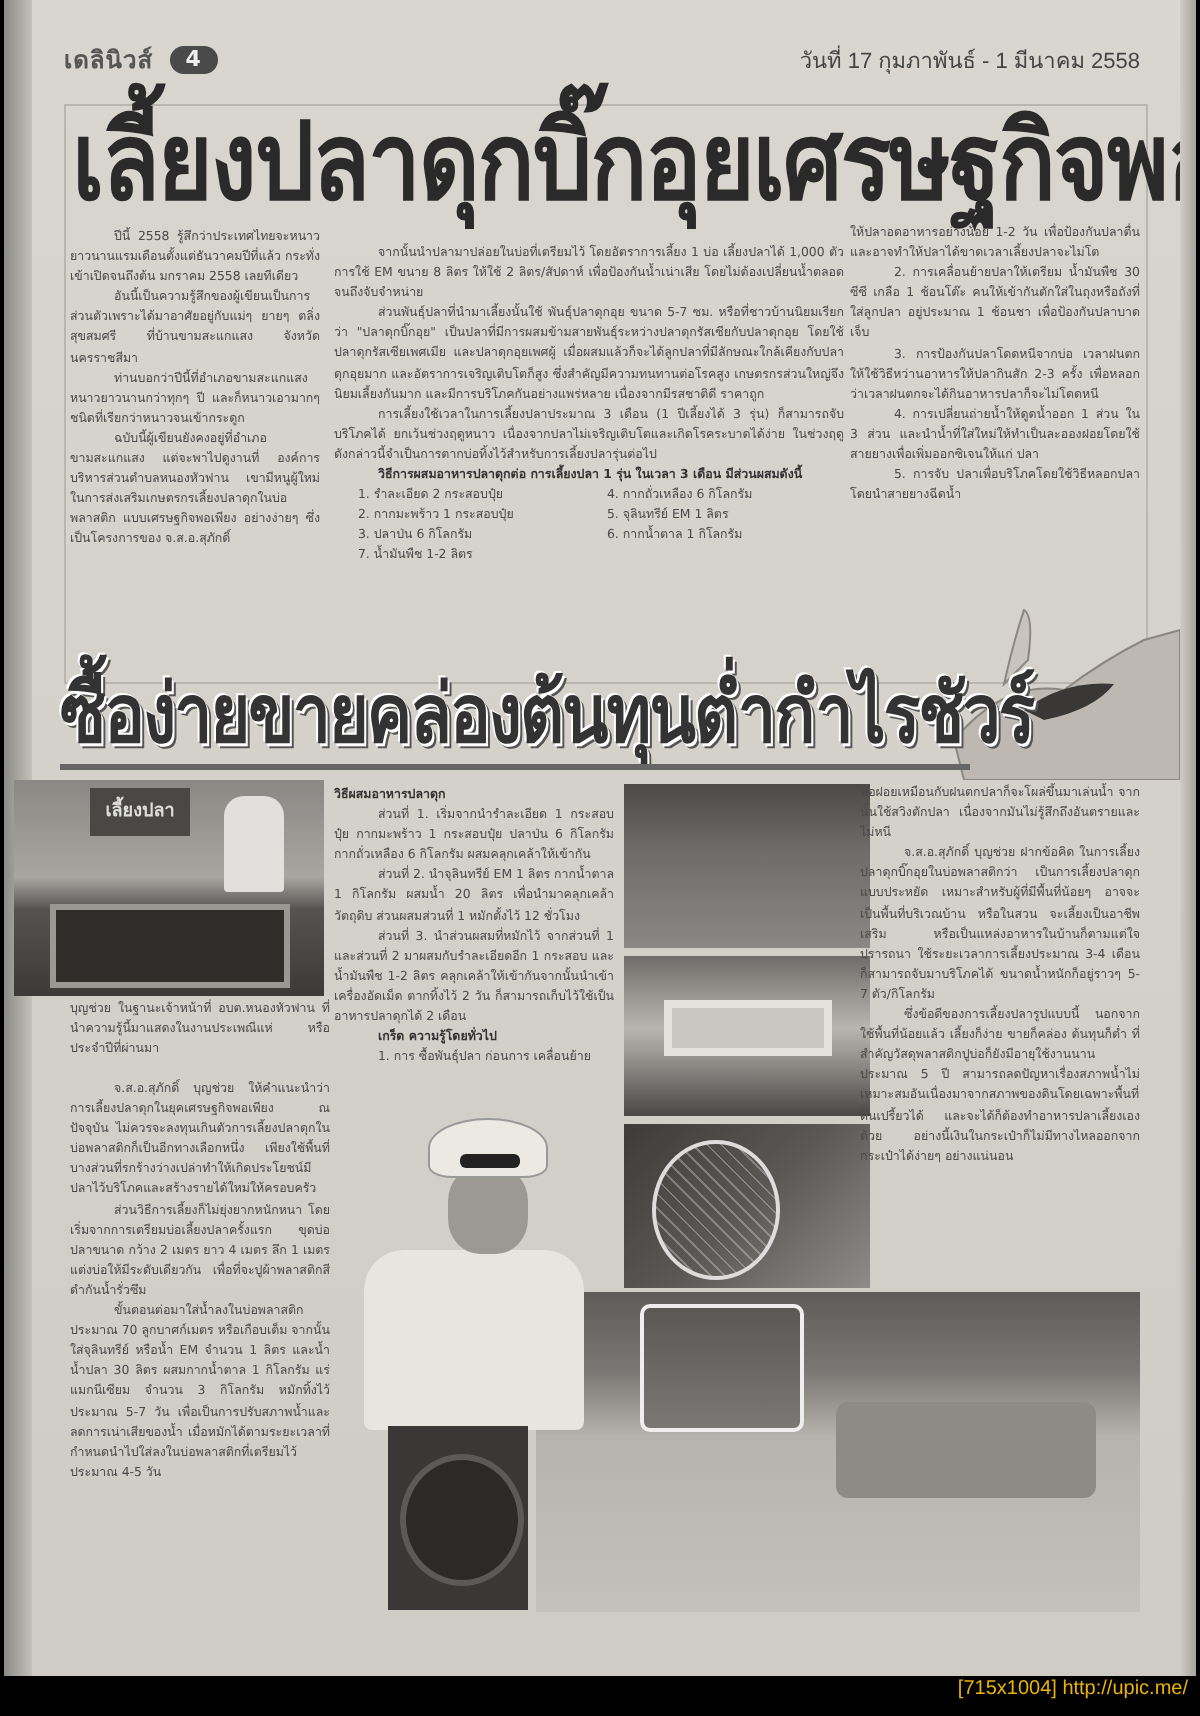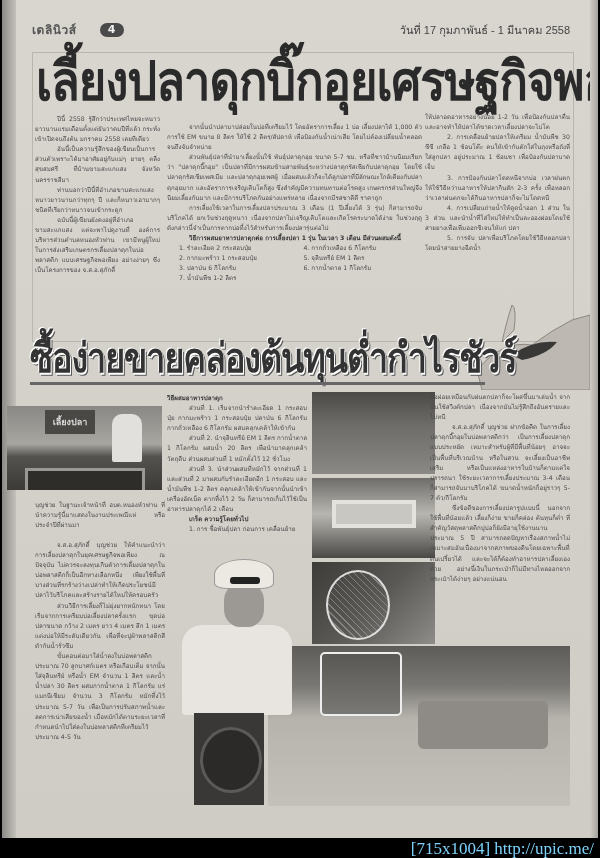--- a/index.html
+++ b/index.html
@@ -13,21 +13,21 @@
   }
   .page::before {
     content: ""; position: absolute; left: 0; top: 0; width: 14px; height: 100%;
     background: linear-gradient(90deg, #8c8a86 0%, #c4c1bb 100%);
   }
   .page::after {
     content: ""; position: absolute; right: 0; top: 0; width: 8px; height: 100%;
     background: linear-gradient(90deg, #cfccc6 0%, #a6a39e 100%);
   }
 
-  .masthead { position: absolute; left: 30px; top: 20px; display: flex; align-items: center; gap: 23px; }
+  .masthead { position: absolute; left: 30px; top: 20px; display: flex; align-items: center; gap: 8px; }
   .pub-name { font-weight: bold; font-size: 12px; color: #555; letter-spacing: 0.5px; }
   .page-badge {
     background: #4a4a4a; color: #eee; font-size: 11px; font-weight: bold;
     width: 24px; height: 14px; border-radius: 7px; text-align: center; line-height: 14px;
   }
   .issue-date { position: absolute; right: 28px; top: 21px; font-size: 11px; color: #444; font-family: Liberation Sans, sans-serif; }
 
   .top-box {
     position: absolute; left: 30px; top: 52px; width: 542px; height: 290px;
     border: 1px solid #b9b6b0;
@@ -58,23 +58,22 @@
     position: absolute; left: 28px; top: 336px; width: 450px; height: 44px;
     font-family: "DejaVu Serif", serif; font-weight: bold; font-size: 34px;
     color: #333; line-height: 44px; letter-spacing: -1px; white-space: nowrap;
     text-shadow: 1px 1px 0 #fff, -1px -1px 0 #fff, 2px 2px 0 #555;
     transform: scaleY(1.2);
   }
   .rule { position: absolute; left: 28px; top: 382px; width: 455px; height: 3px; background: #666; }
 
   .photo { position: absolute; background: #6a6864; overflow: hidden; }
   .photo-booth {
-    left: 5px; top: 390px; width: 155px; height: 84px;
+    left: 5px; top: 390px; width: 155px; height: 108px;
     background: linear-gradient(180deg, #8a8884 0%, #a8a6a1 45%, #555350 60%, #3c3a37 100%);
-    margin-top: 16px;
   }
   .booth-sign {
     position: absolute; left: 38px; top: 4px; width: 50px; height: 24px; background: #4a4845;
     color: #ddd; font-size: 9px; font-weight: bold; text-align: center; line-height: 24px;
   }
   .booth-pool { position: absolute; left: 18px; top: 62px; width: 120px; height: 42px; background: #2f2d2a; border: 3px solid #9a9893; }
   .booth-person { position: absolute; left: 105px; top: 8px; width: 30px; height: 48px; background: #e2e0dc; border-radius: 10px 10px 2px 2px; }
 
   .caption-booth { left: 33px; top: 500px; width: 130px; }
 
@@ -97,21 +96,21 @@
   .glasses { position: absolute; left: 58px; top: 22px; width: 30px; height: 7px; background: #222; border-radius: 3px; }
   .face { position: absolute; left: 52px; top: 28px; width: 40px; height: 44px; background: #9c9893; border-radius: 40%; }
   .shirt { position: absolute; left: 10px; top: 70px; width: 110px; height: 90px; background: #e8e5e0; border-radius: 20px 20px 4px 4px; }
   .pants { position: absolute; left: 22px; top: 158px; width: 70px; height: 92px; background: #3a3836; }
   .netbasket { position: absolute; left: 28px; top: 172px; width: 62px; height: 66px; background: #2c2a28; border-radius: 50%; border: 3px solid #5c5a57; }
 
   .photo-big { left: 266px; top: 646px; width: 302px; height: 160px; background: linear-gradient(180deg, #5e5c58 0%, #7a7874 25%, #b6b3ad 45%, #c4c1bb 100%); }
   .big-pit { position: absolute; left: 150px; top: 55px; width: 130px; height: 48px; background: #8e8b86; border-radius: 6px; }
   .big-inset { position: absolute; left: 52px; top: 6px; width: 82px; height: 64px; background: linear-gradient(180deg,#5a5854 0%, #7a7874 100%); border: 2px solid #eee; border-radius: 5px; }
 
-  .footer-credit { position: absolute; right: 6px; top: 839px; color: #7dd3fc; font-size: 17px; font-family: Liberation Serif, serif; }
+  .footer-credit { position: absolute; right: 6px; top: 839px; color: #eab308; font-size: 10px; font-family: Liberation Sans, sans-serif; }
 </style>
 </head>
 <body>
 
 <div class="page">
 
   <div class="masthead">
     <span class="pub-name">เดลินิวส์</span>
     <span class="page-badge">4</span>
   </div>

